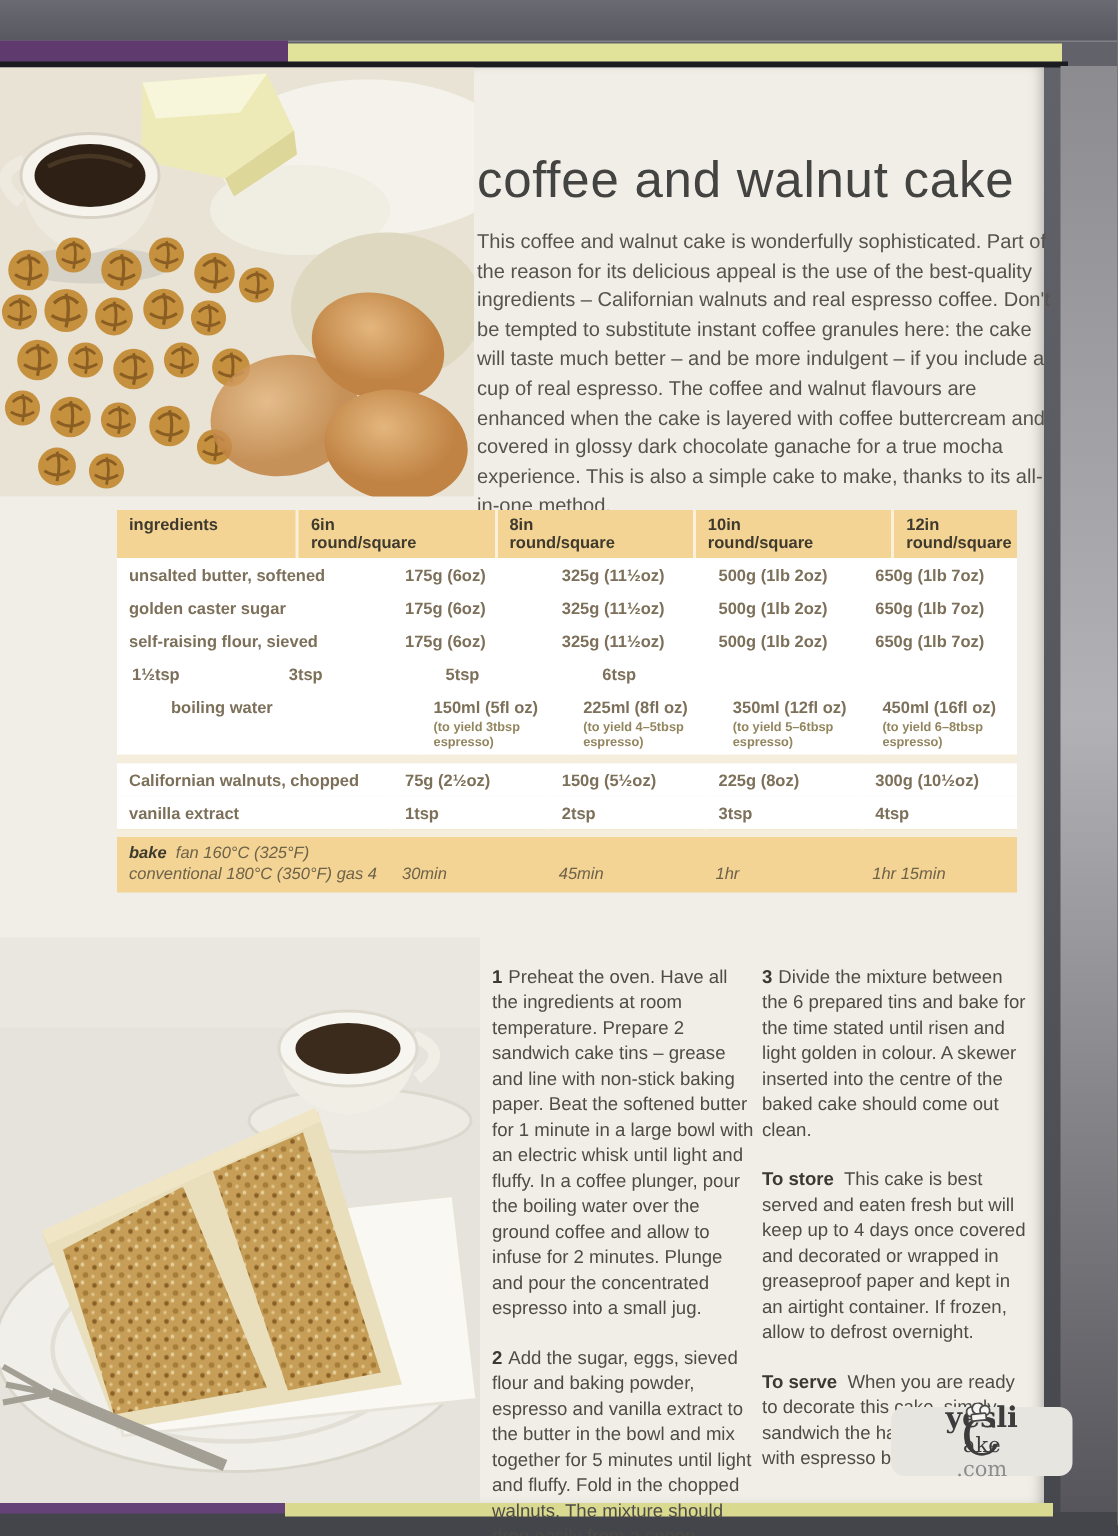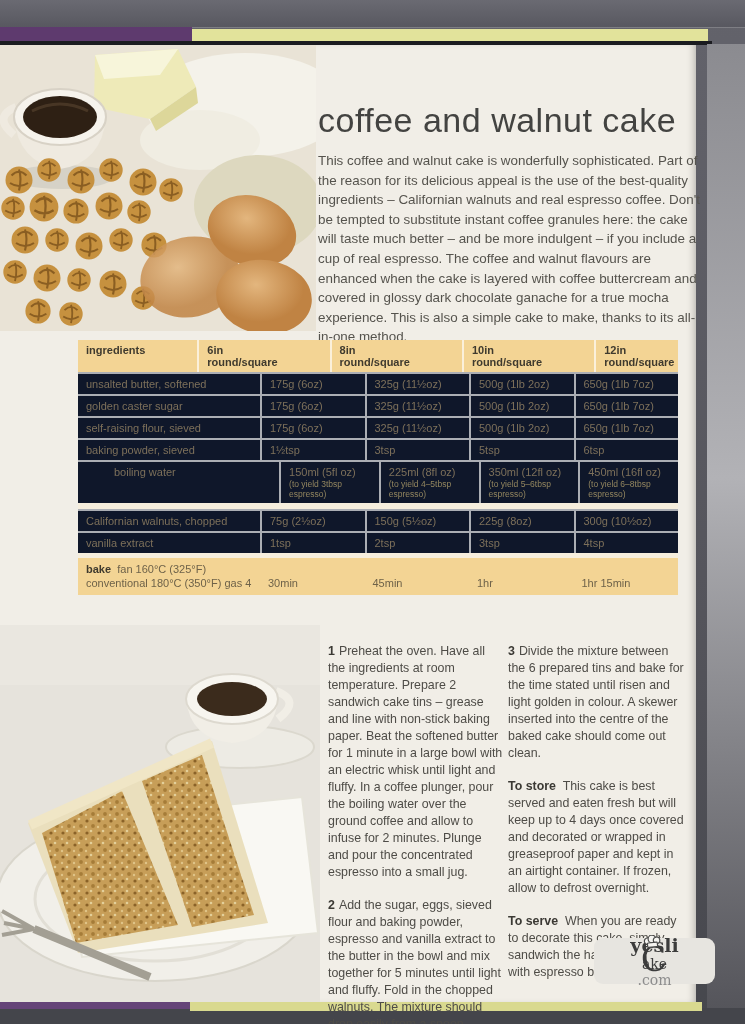--- a/index.html
+++ b/index.html
@@ -27,29 +27,29 @@
   .photo-top { position:absolute; left:0; top:0; width:316px; height:286px; }
   .photo-bottom { position:absolute; left:0; top:580px; width:320px; height:377px; }
   .photo-top svg, .photo-bottom svg { display:block; width:100%; height:100%; }
 
   .content-right { position:absolute; left:318px; top:56px; width:386px; }
   h1.title { font-size:34px; font-weight:300; letter-spacing:.5px; color:#434341; }
   p.intro { margin-top:11px; font-size:13.4px; line-height:19.6px; color:#55534d; }
 
   
   .ing-table { position:absolute; left:78px; top:295px; width:600px; font-size:11px; color:#7d705a; }
-  .trow { display:flex; background:#0f172a; border-top:2px solid rgba(255,255,255,.65); }
+  .trow { display:flex; background:#ffffff; border-top:2px solid rgba(255,255,255,.65);font-weight:bold; }
   .trow.head { background:#f3d494; color:#3f3a2e; font-weight:bold; border-top:none;gap:48px; }
   .trow.gap-after { margin-bottom:6px; box-shadow:0 6px 0 #f6eedd;padding-left:28px; }
   .tcell { width:104.5px; padding:4px 4px 4px 8px; border-left:2px solid rgba(255,255,255,.65); }
   .tcell.lab { width:182px; border-left:none; }
   .tcell .note { font-size:8.5px; color:#93865f; margin-top:1px; }
   .bake-block { background:#f3d494; border-top:5px solid #f6eedd; padding:4px 0 5px 0; color:#6e6249; }
   .bake-line { display:flex; }
-  .bake-line .tcell { padding-top:1px; padding-bottom:1px; border-left:none; }
+  .bake-line .tcell { padding-top:1px; padding-bottom:1px; border-left:none;font-style:italic; }
   .bake-block b { color:#3f3a2e; }
 
   
   .method-col { position:absolute; top:598px; font-size:12.4px; line-height:17px; color:#4e4c47; }
   .method-col.c1 { left:328px; width:176px; }
   .method-col.c2 { left:508px; width:181px; }
   .method-col p { margin-bottom:16px; }
   .method-col b { color:#3b3934; }
   .stepnum { font-weight:bold; color:#3b3934; padding-right:4px; }
 
@@ -191,21 +191,20 @@
               <div>325g (11½oz)</div>
             </div>
             <div class="tcell">
               <div>500g (1lb 2oz)</div>
             </div>
             <div class="tcell">
               <div>650g (1lb 7oz)</div>
             </div>
           </div>
           <div class="trow">
-            <div class="tcell lab">baking powder, sieved</div>
             <div class="tcell">
               <div>1½tsp</div>
             </div>
             <div class="tcell">
               <div>3tsp</div>
             </div>
             <div class="tcell">
               <div>5tsp</div>
             </div>
             <div class="tcell">

